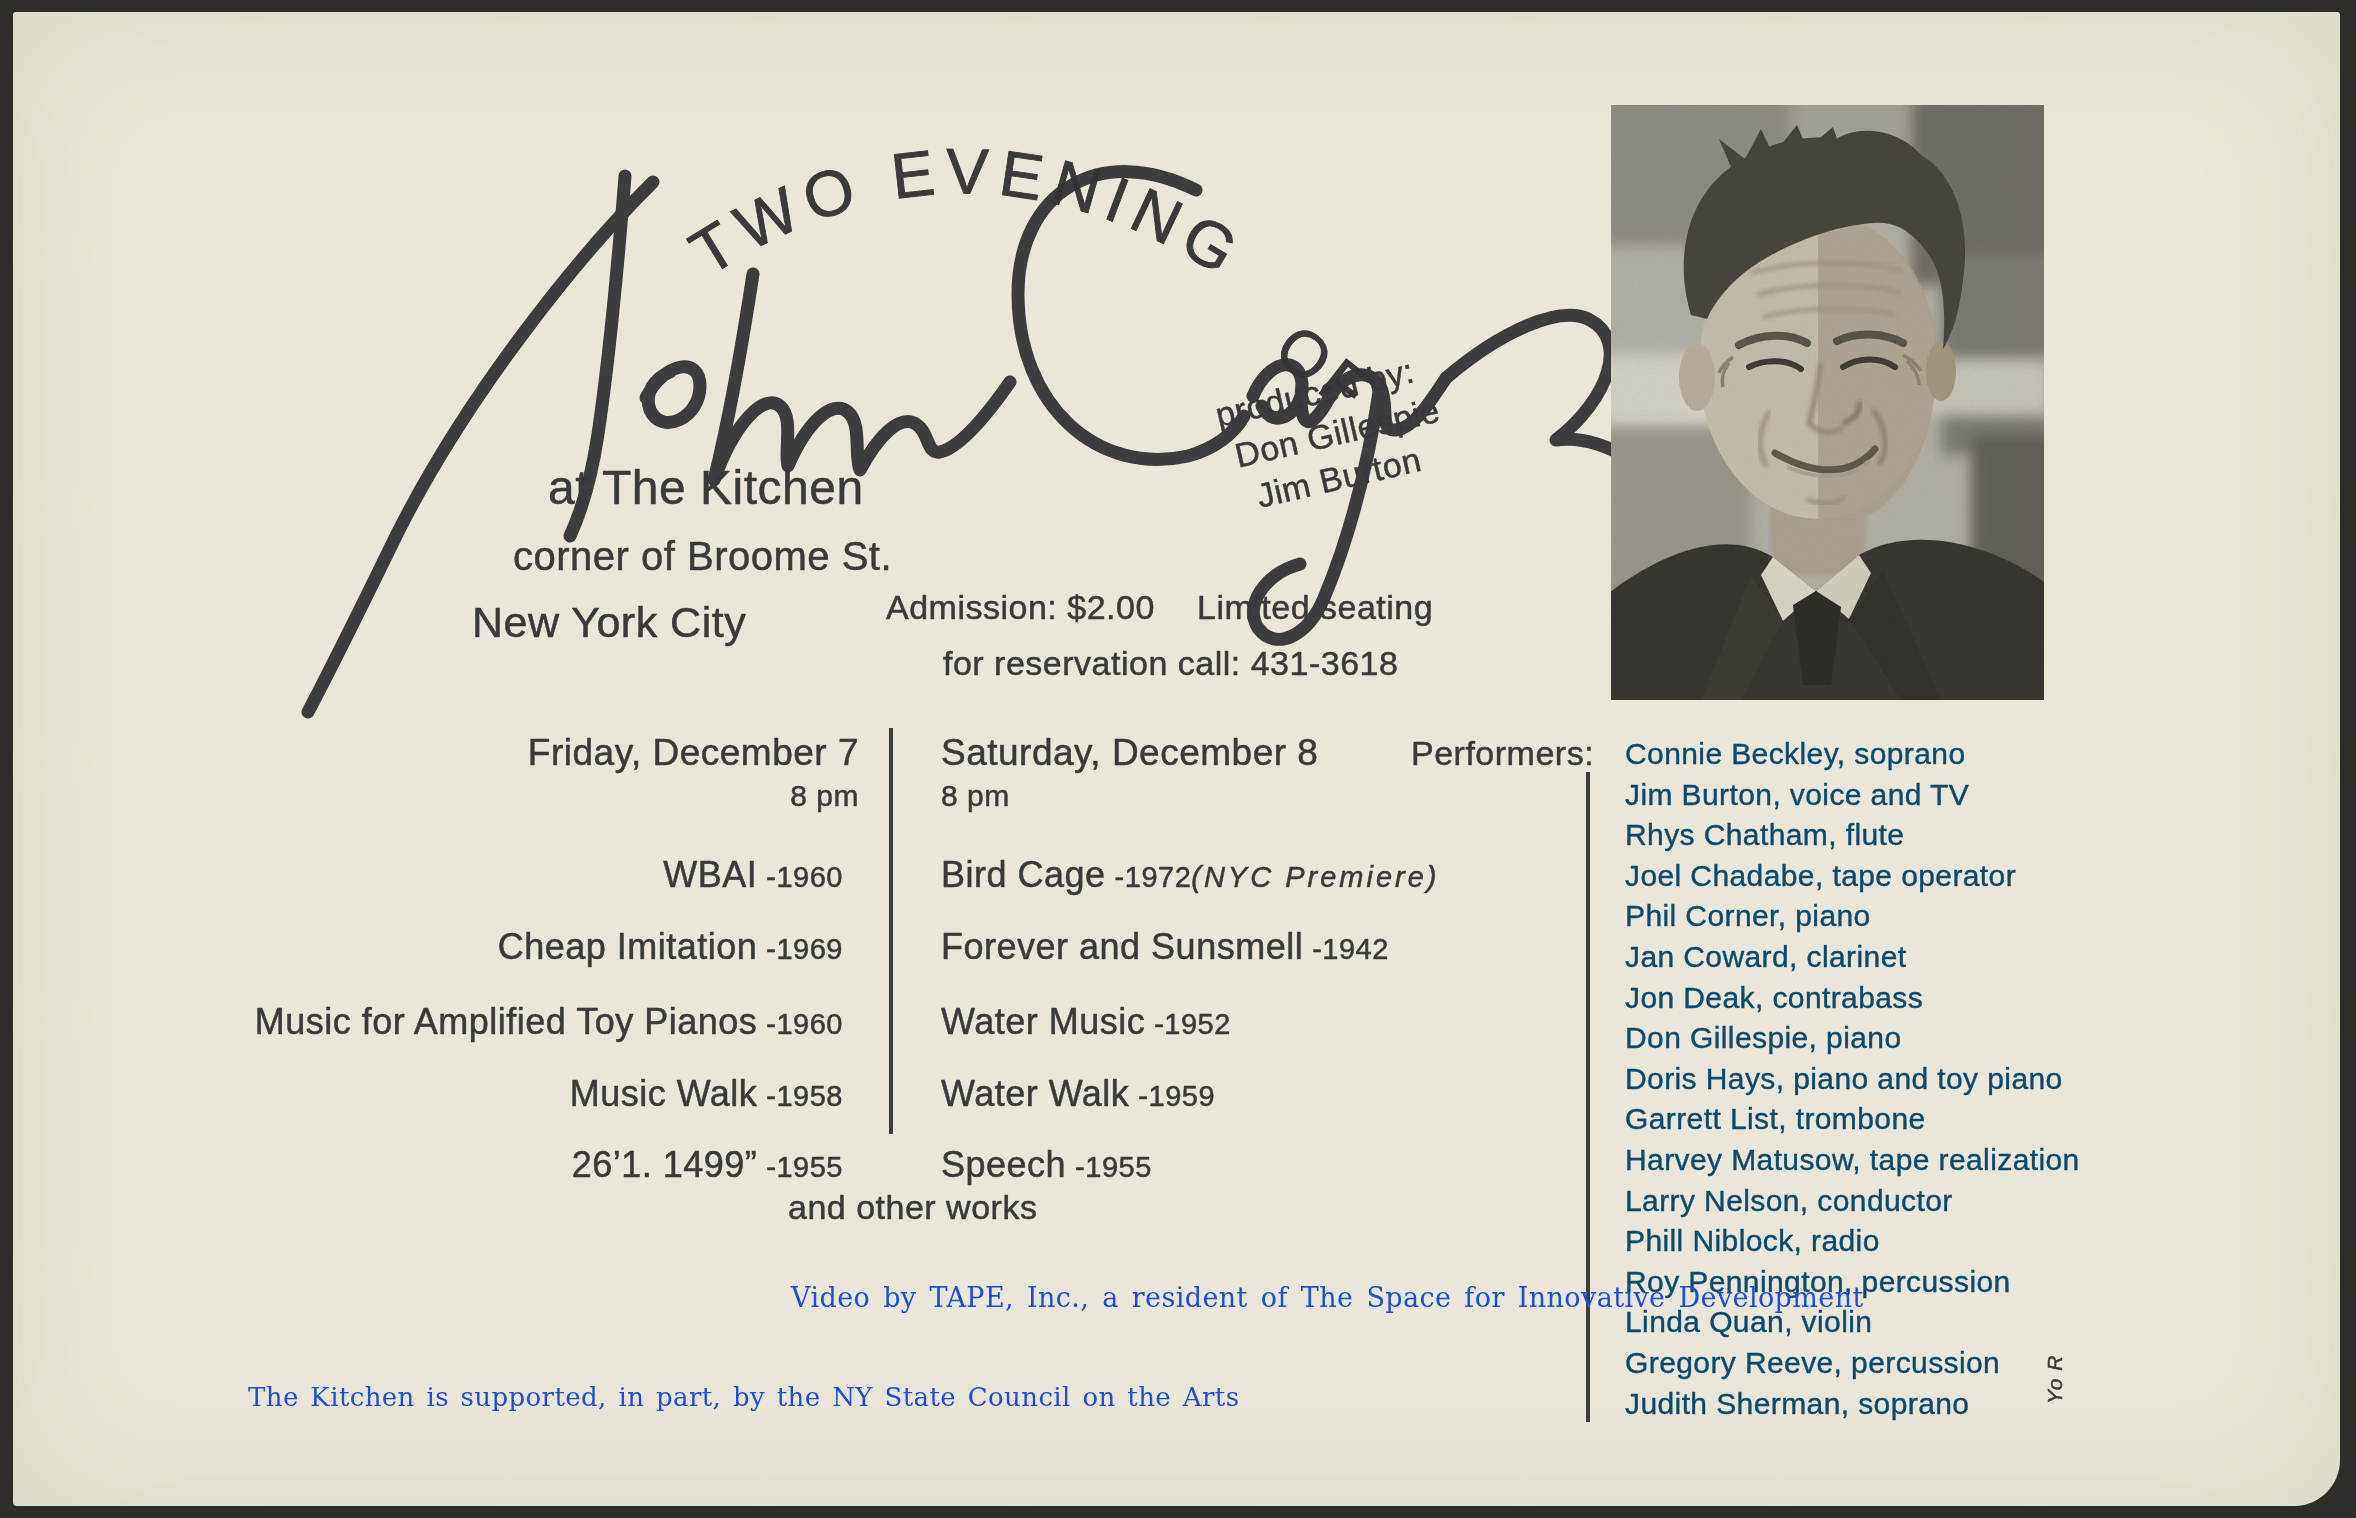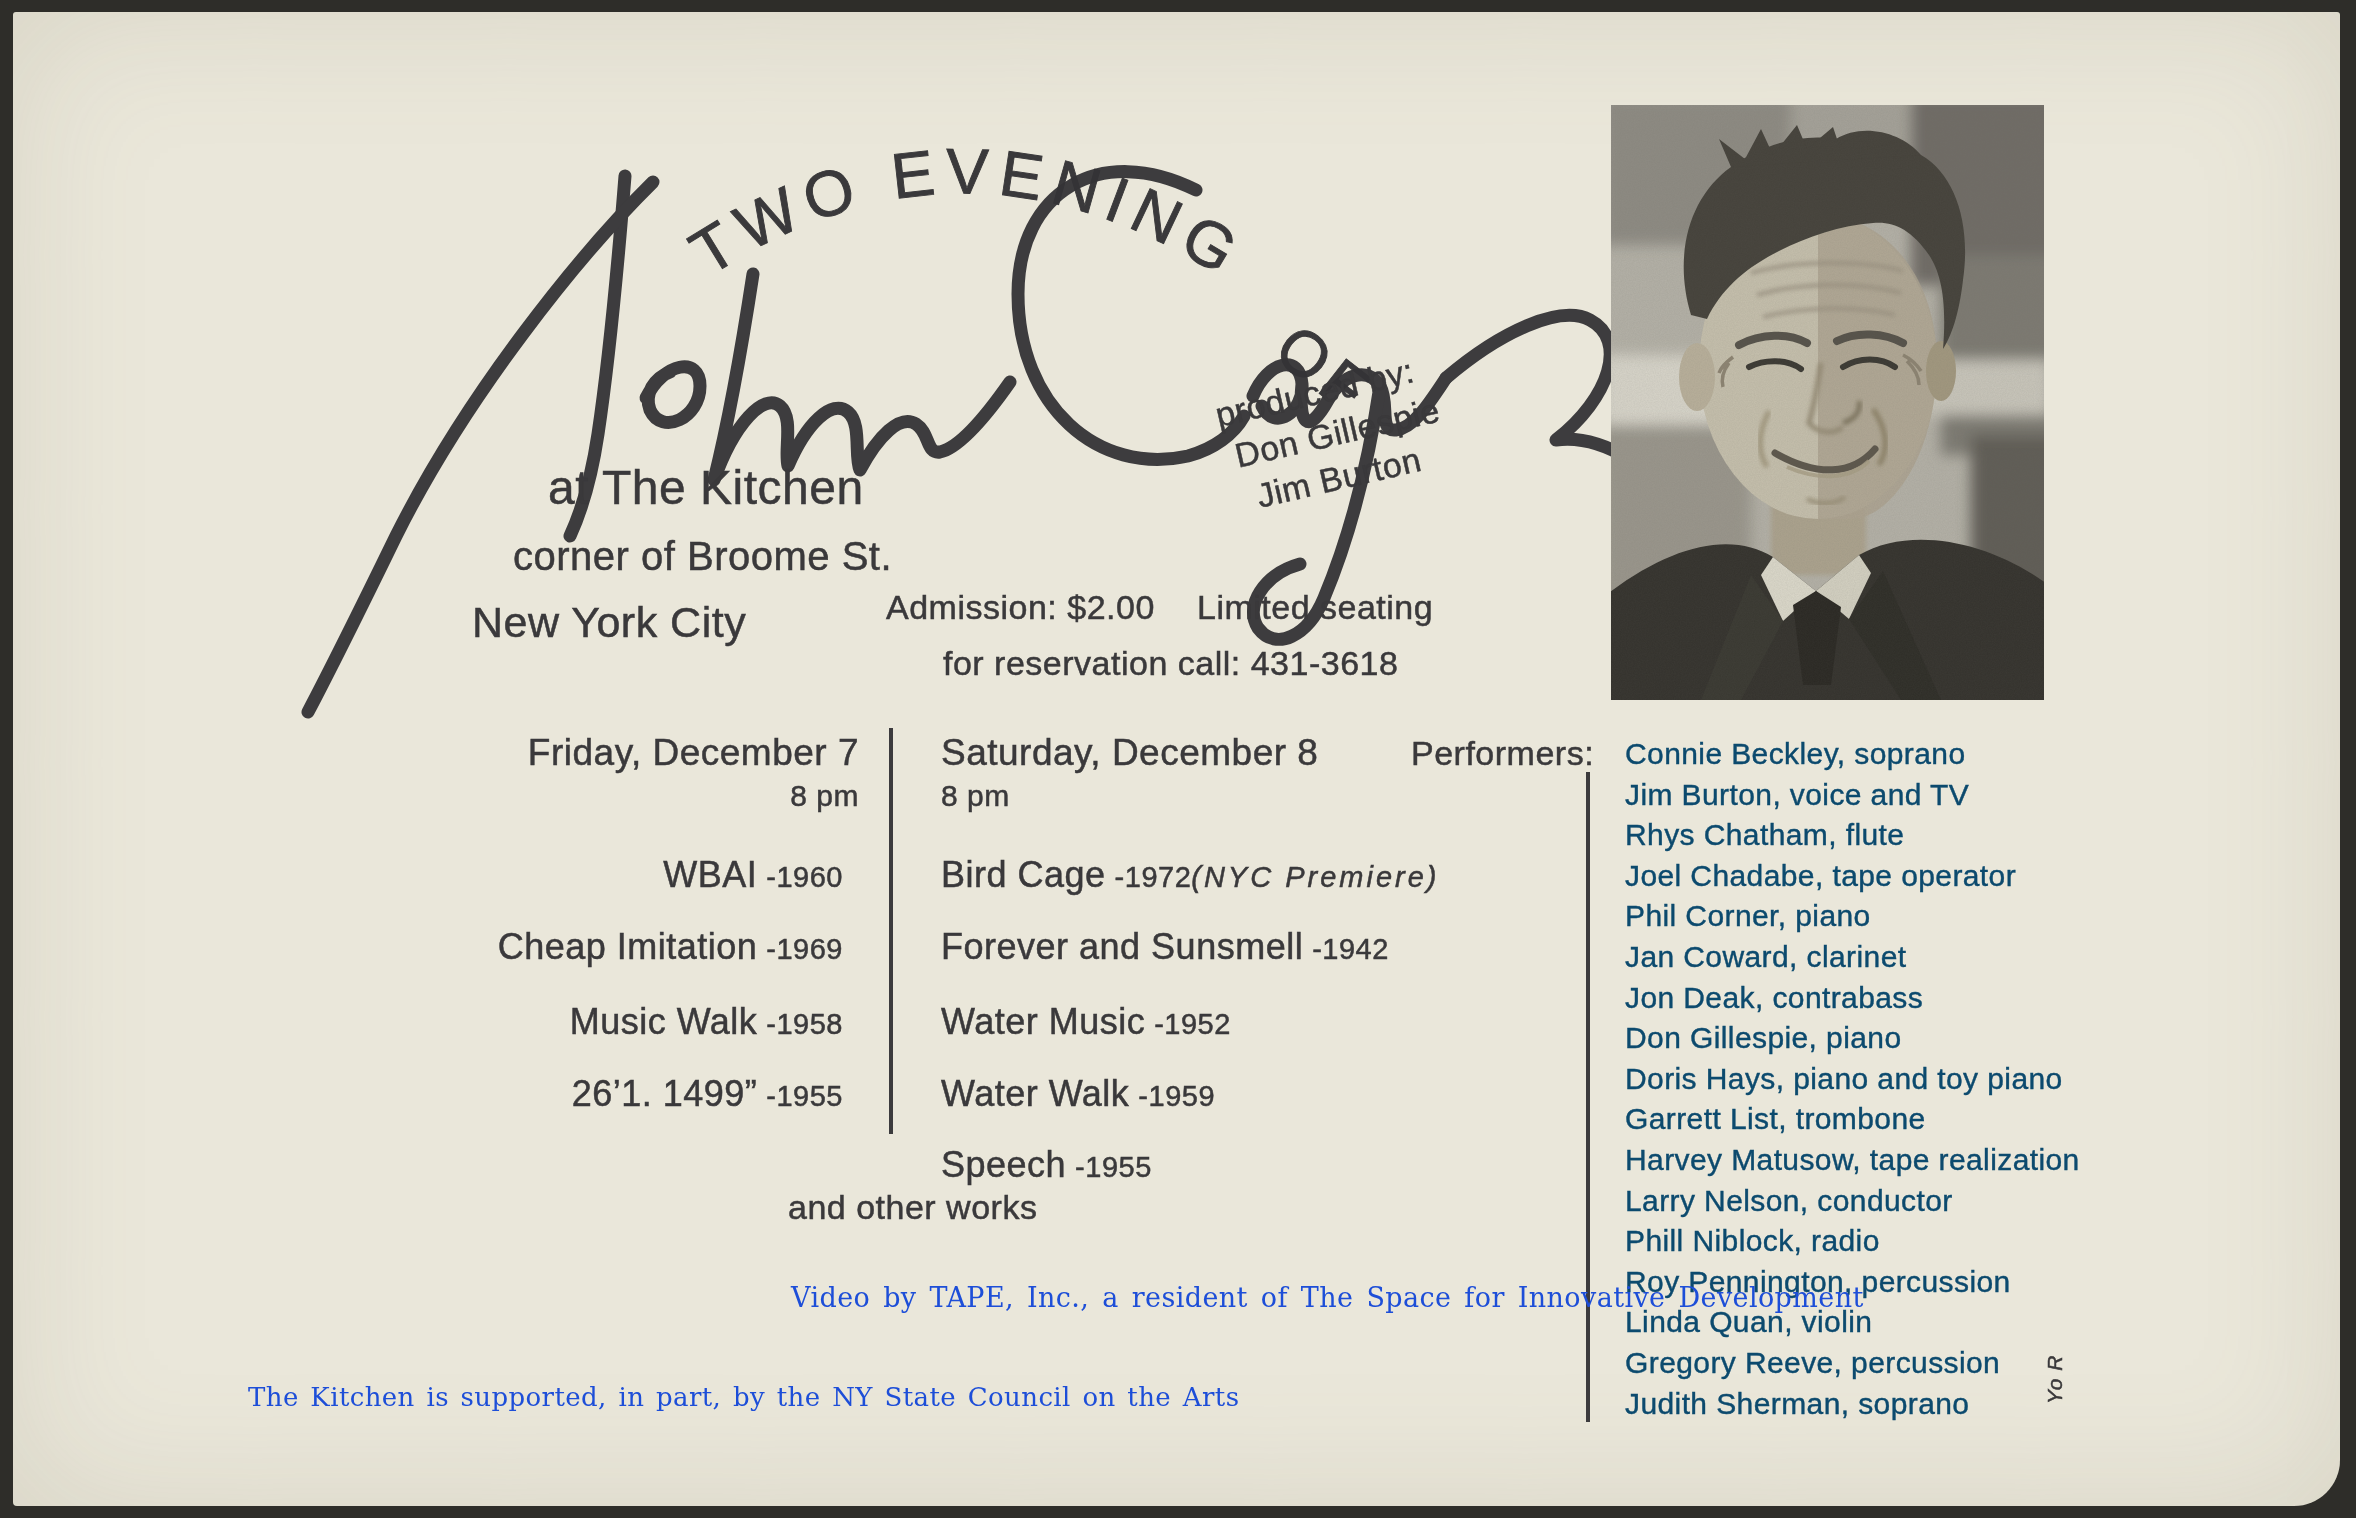--- a/index.html
+++ b/index.html
@@ -188,20 +188,21 @@
 
     <div class="col col-friday">
       <div class="prog-date fut">Friday, December 7</div>
       <div class="prog-time fut">8 pm</div>
       <div class="works">
 
           <div class="work-row fut"><span class="wt">WBAI</span><span class="wy">-1960</span></div>
 
           <div class="work-row fut"><span class="wt">Cheap Imitation</span><span class="wy">-1969</span></div>
 
+          <div class="work-row fut"><span class="wt">Music for Amplified Toy Pianos</span><span class="wy">-1960</span></div>
 
           <div class="work-row fut"><span class="wt">Music Walk</span><span class="wy">-1958</span></div>
 
           <div class="work-row fut"><span class="wt">26’1. 1499”</span><span class="wy">-1955</span></div>
         </div>
     </div>
 
     <div class="col col-saturday">
       <div class="prog-date fut">Saturday, December 8</div>
       <div class="prog-time fut">8 pm</div>

